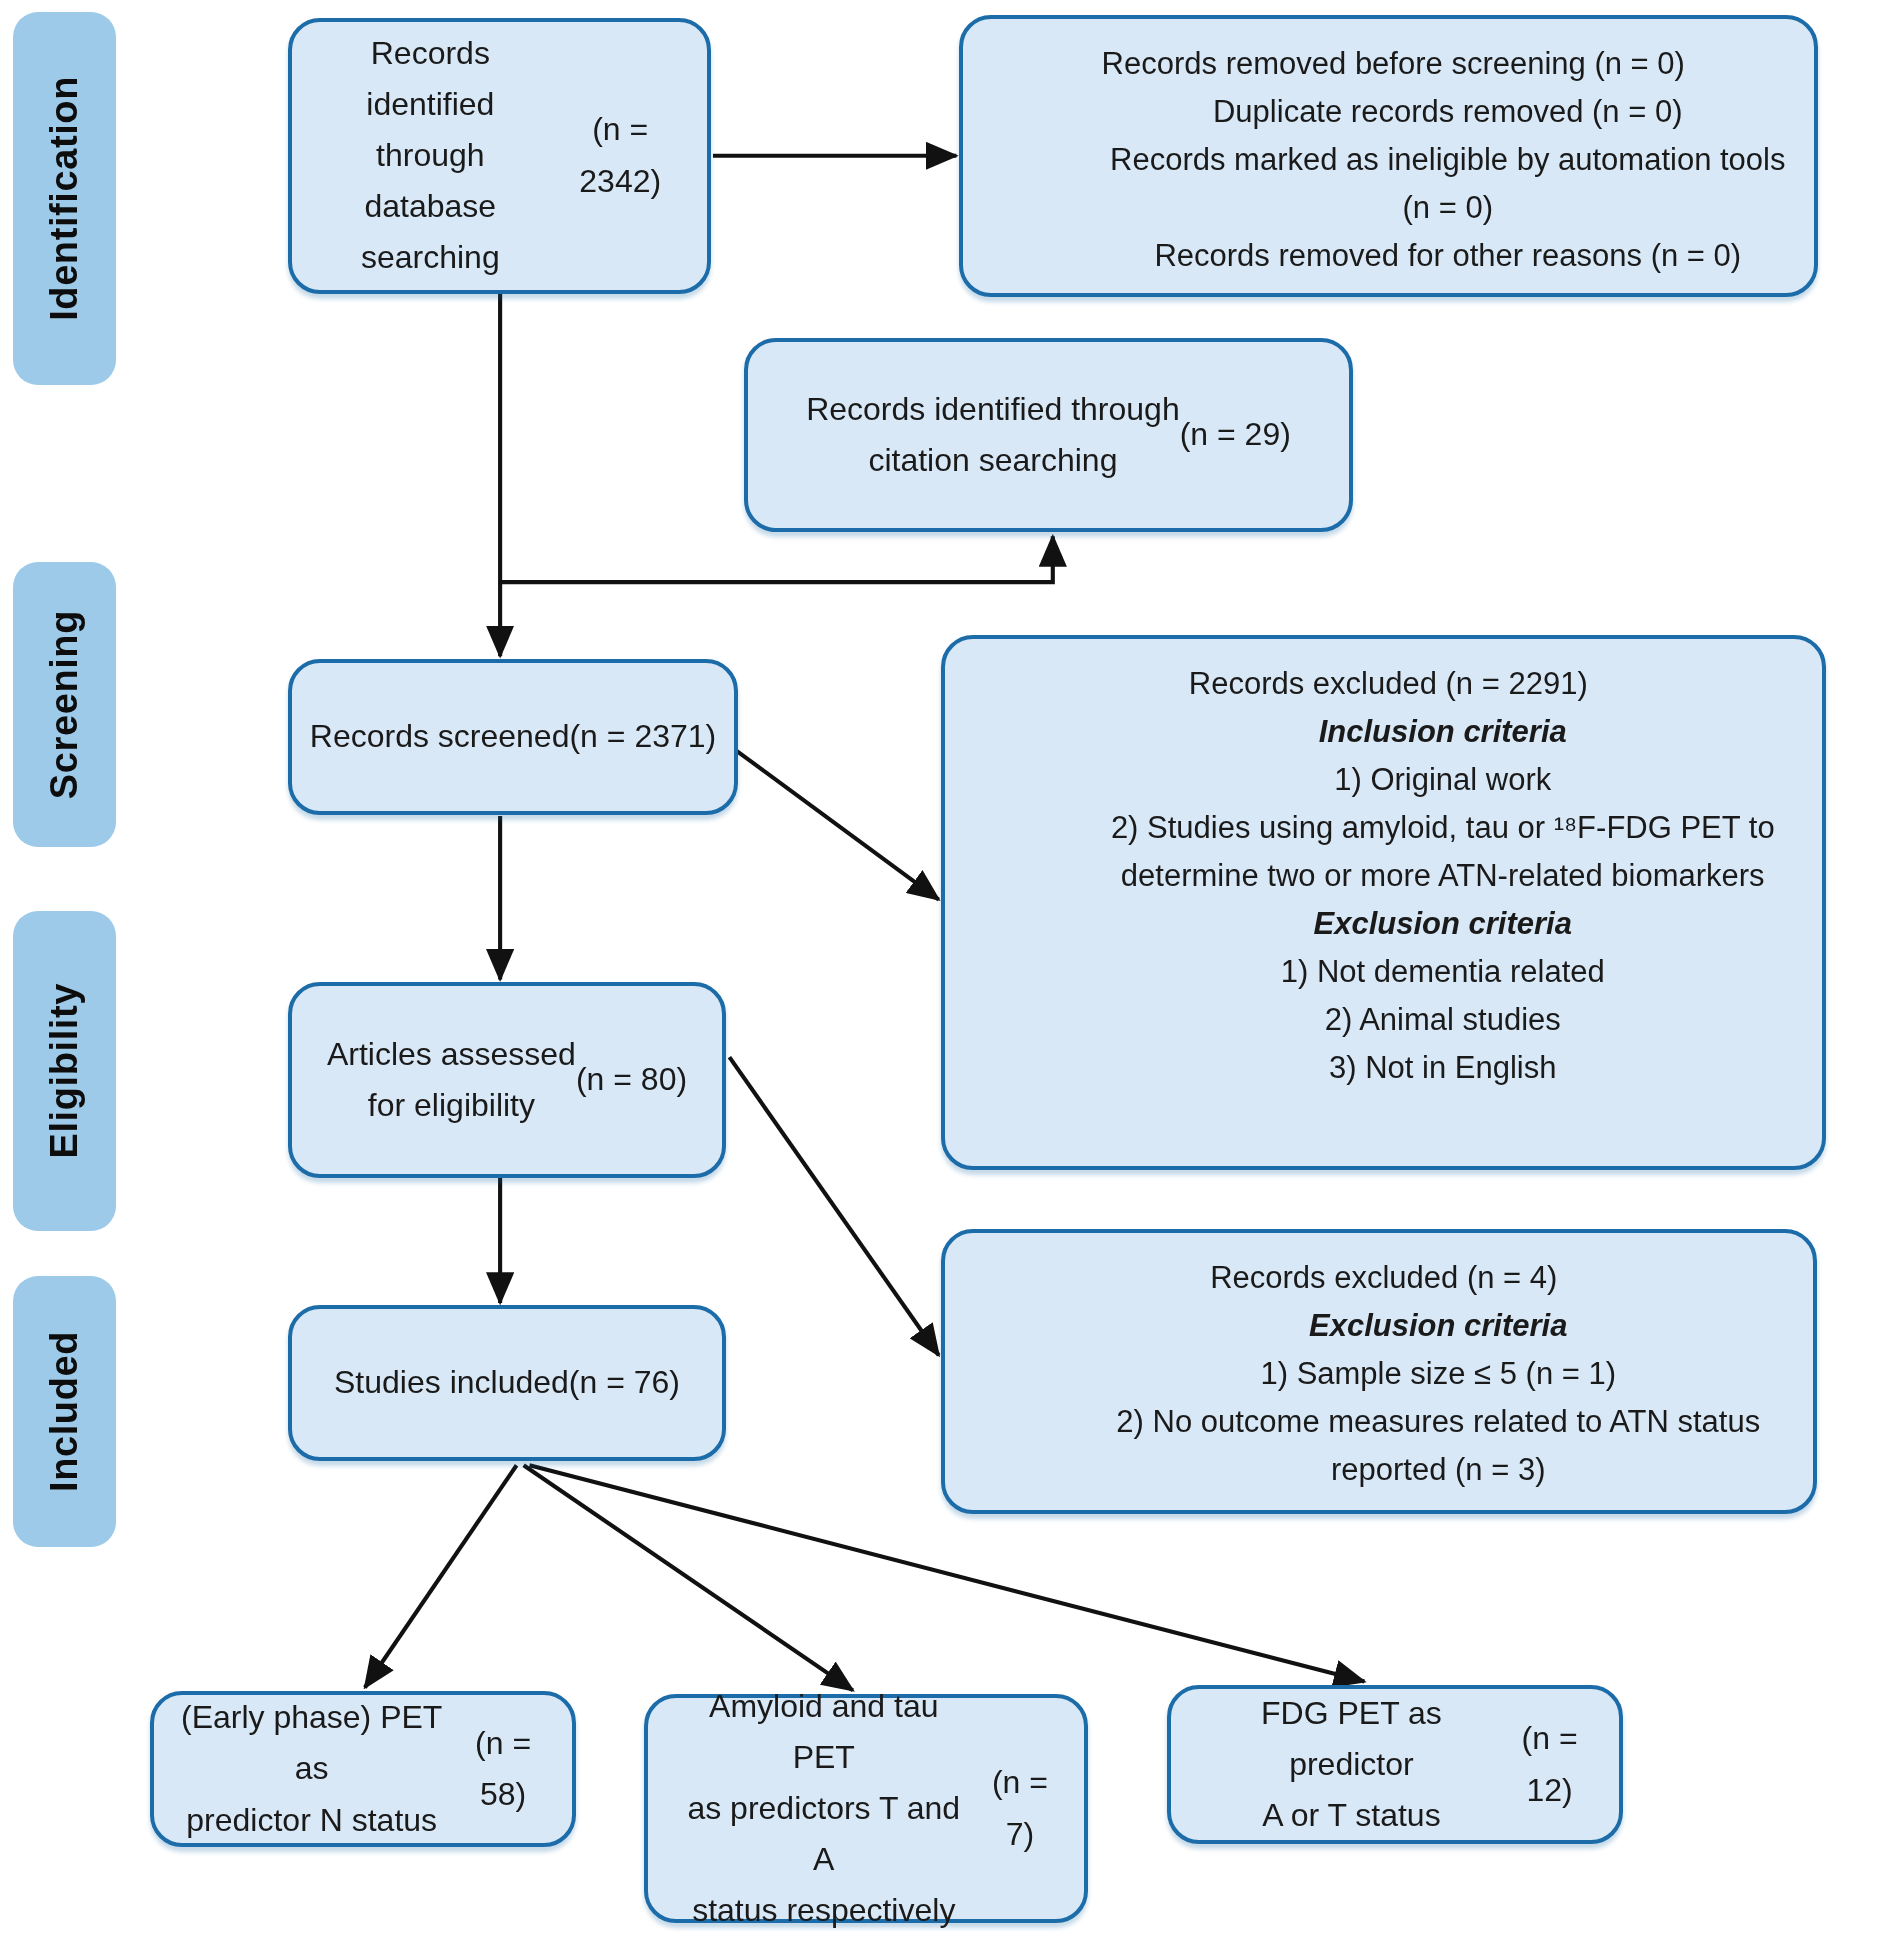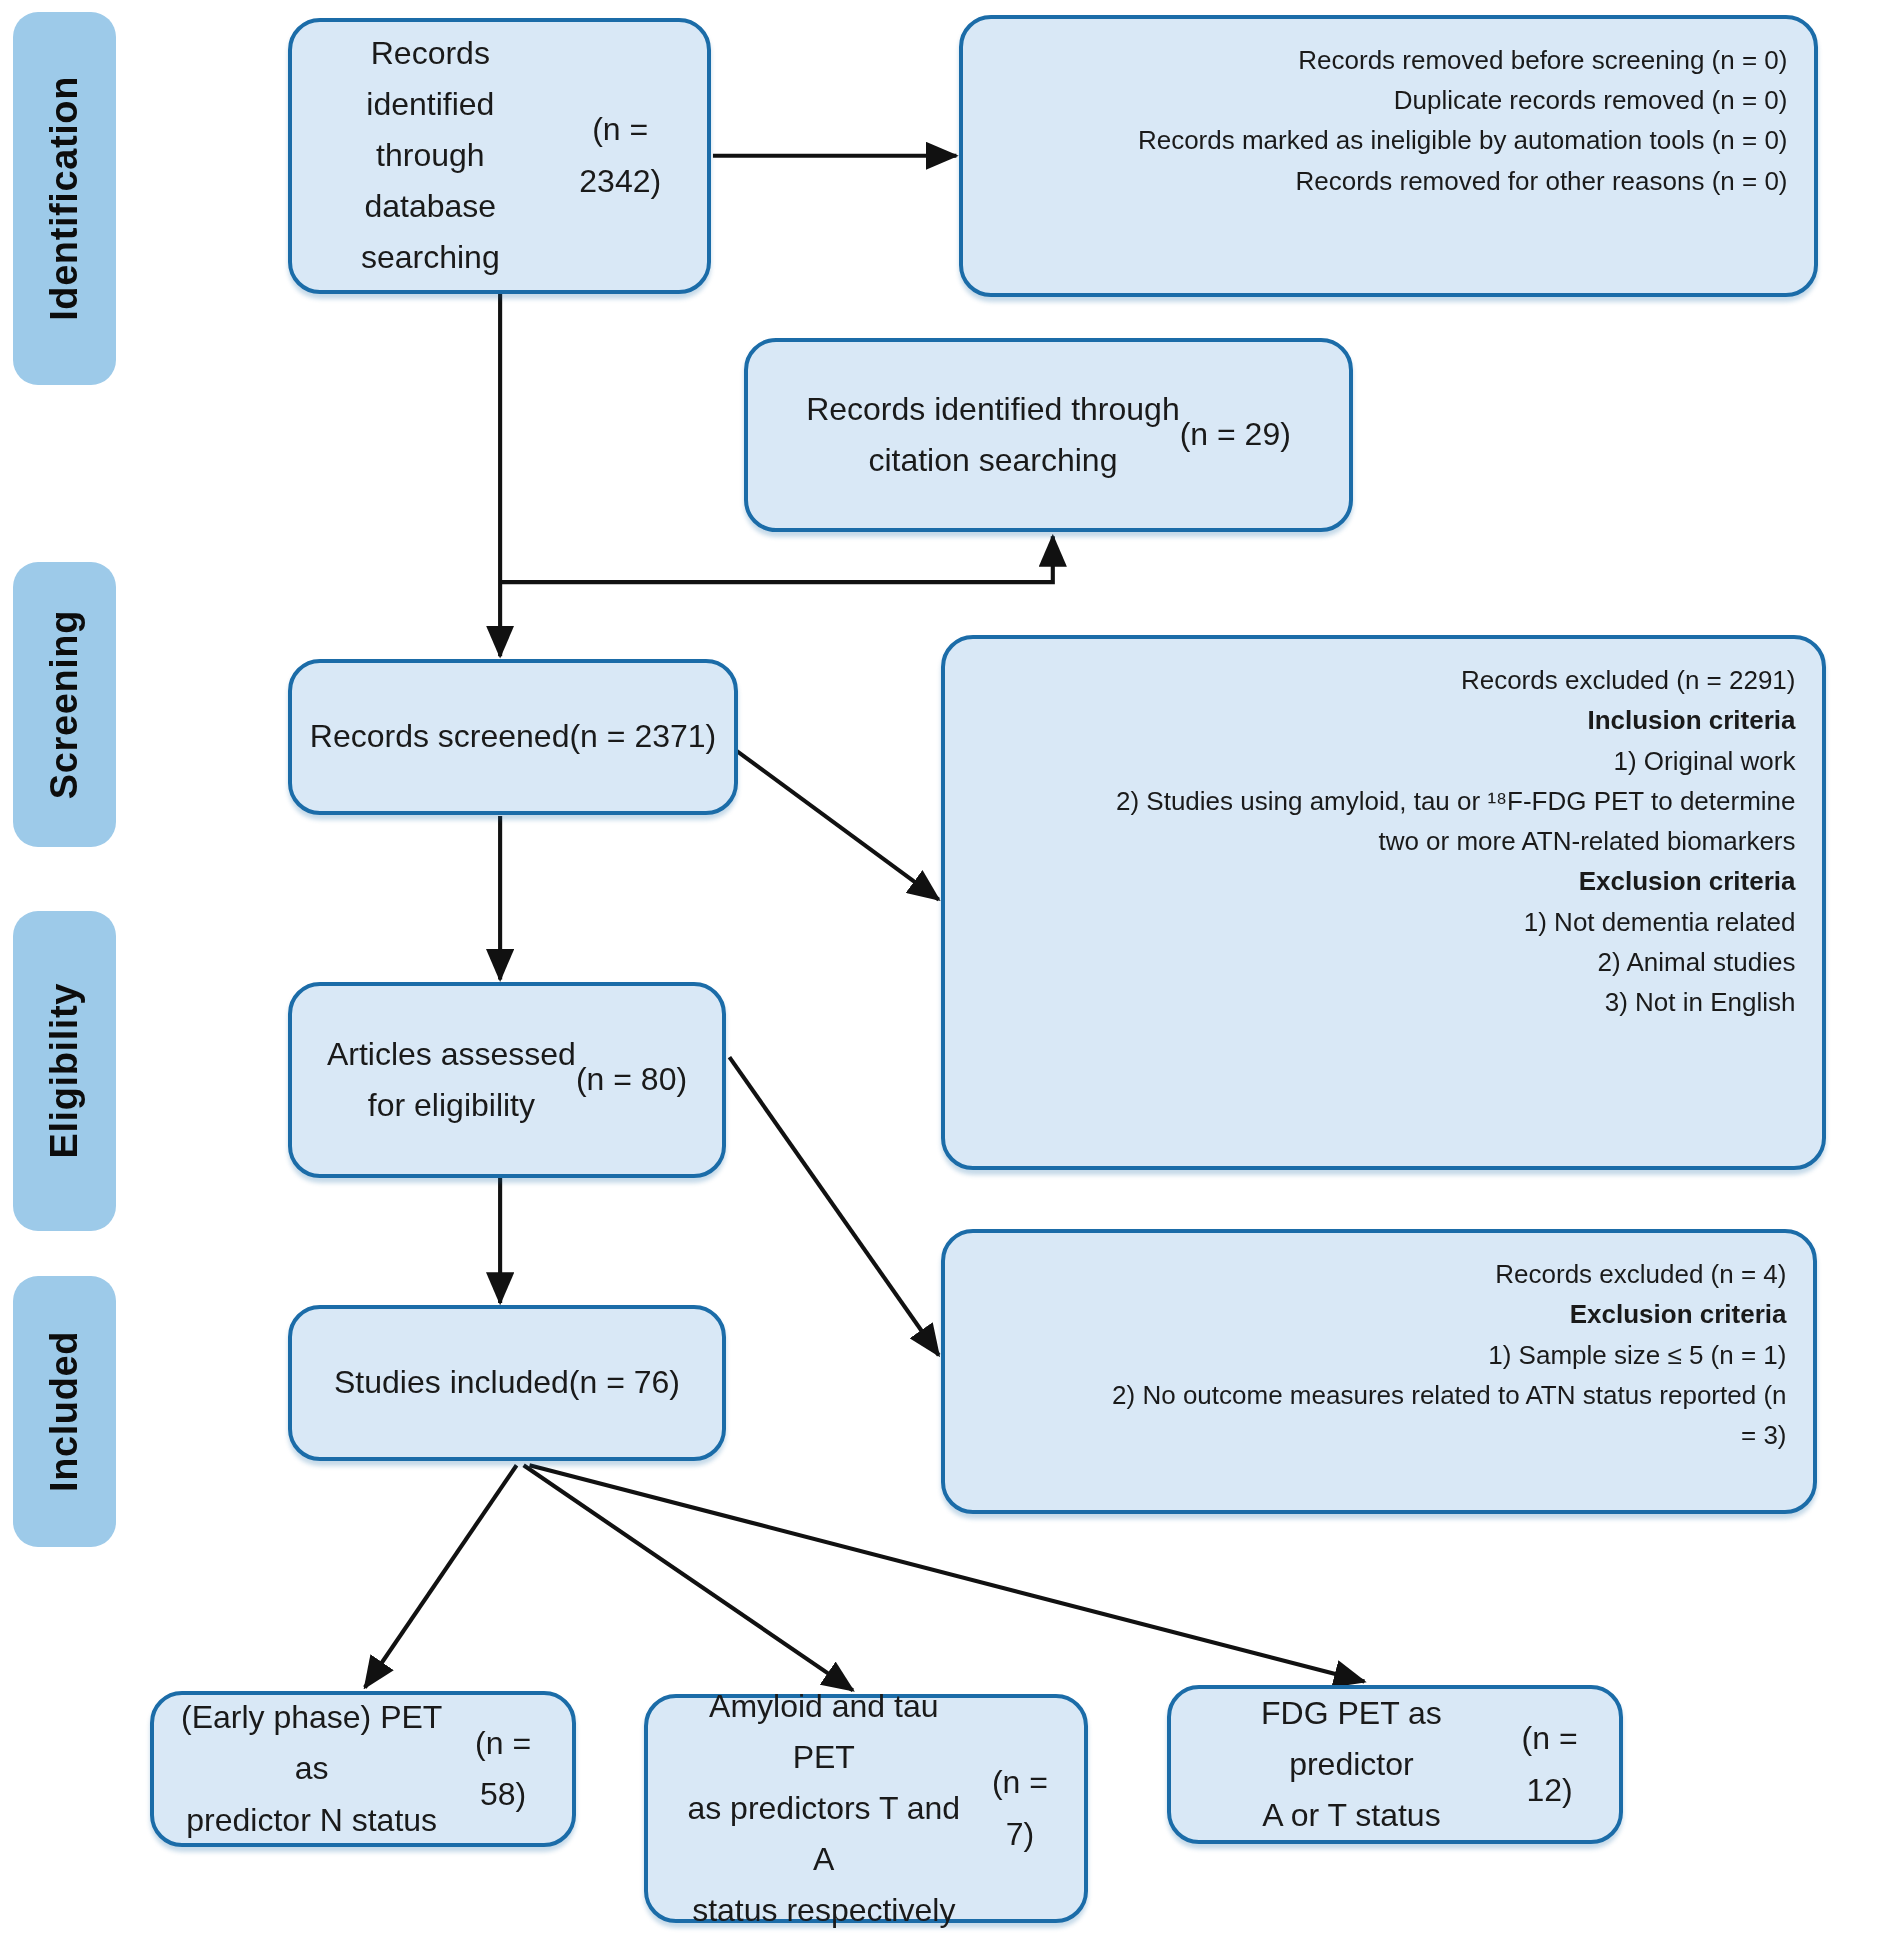--- a/index.html
+++ b/index.html
@@ -35,27 +35,27 @@
   .box.simple {
     display: flex; flex-direction: row;
     align-items: center; justify-content: center;
     text-align: center;
     font-size: 32px;
     line-height: 1.6;
     padding: 5.9px 17.6px;
   }
   .box.simple .label { white-space: pre-line; }
   .box.detail {
-    font-size: 26px;
+    font-size: 31px;
     line-height: 1.55;
-    text-align: right;
+    text-align: center;
     padding: 21px 26.5px 17.6px 36px;
   }
   .box.detail .line.indent { padding-left: 109px; }
-  .box.detail .crit { font-weight: bold; }
+  .box.detail .crit { font-weight: bold; font-style: italic; }
 
   svg.arrows { position: absolute; left: 0; top: 0; width: 1891px; height: 1955px; pointer-events: none; }
   svg.arrows line, svg.arrows polyline { stroke: #111111; stroke-width: 7; fill: none; }
 </style>
 </head>
 <body>
 
 <div class="canvas">
 
   <div class="stage" style="left:13px; top:11.8px; width:103px; height:373px;">

